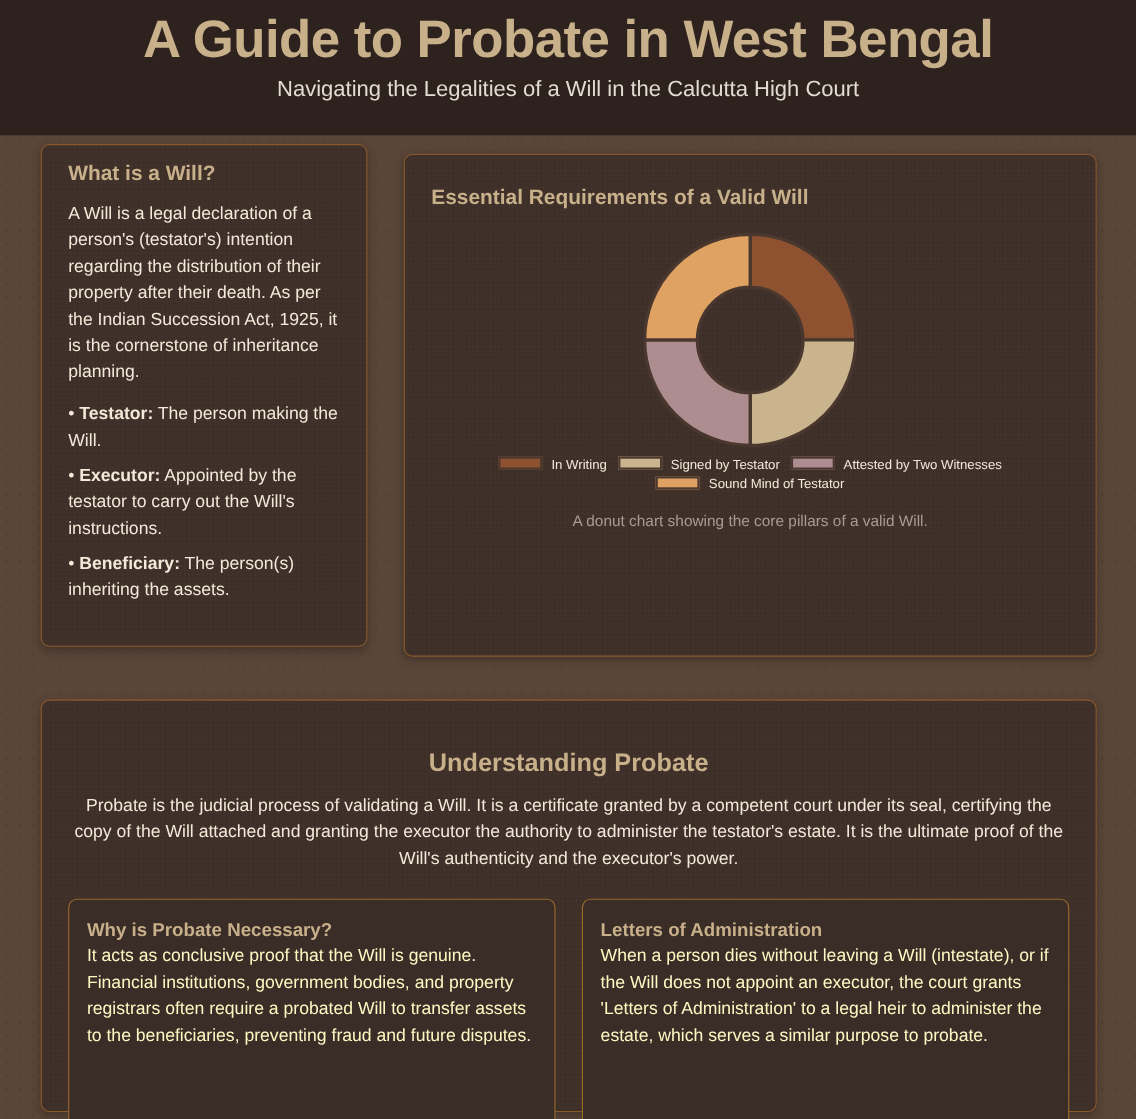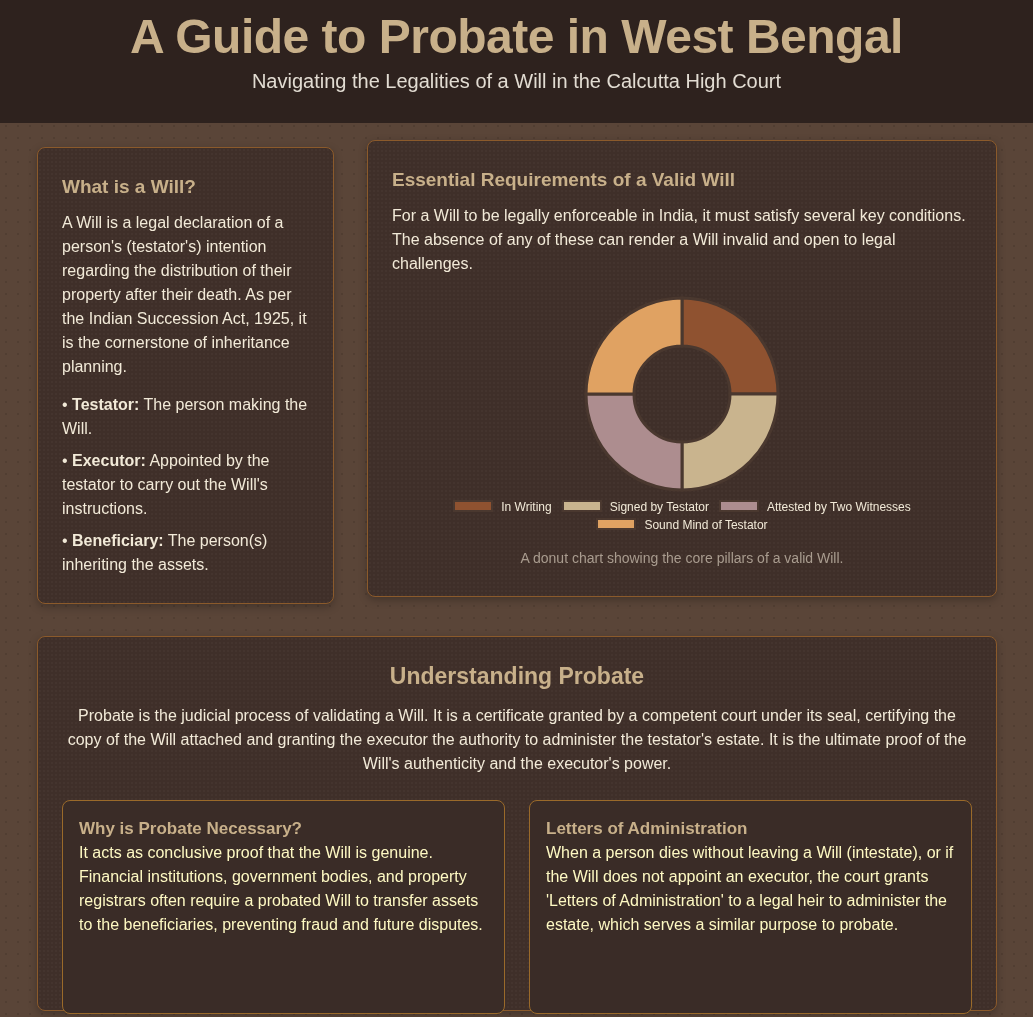--- a/index.html
+++ b/index.html
@@ -45,41 +45,41 @@
     .card h2 {
       font-size: 19px;
       font-weight: bold;
       color: #c8b08a;
     }
     .card p, .card li {
       font-size: 16px;
       line-height: 24px;
       color: #f2ead8;
     }
-    #card-will { left: 37px; top: 147px; width: 297px; height: 457px; padding: 28px 24px; }
+    #card-will { left: 37px; top: 131px; width: 297px; height: 457px; padding: 16px 24px; }
     #card-will h2 { margin-bottom: 13px; }
     #card-will ul { list-style: none; margin-top: 14px; }
     #card-will li { margin-bottom: 8px; }
     #card-will li b { font-weight: bold; }
 
     #card-req { left: 367px; top: 140px; width: 630px; height: 457px; padding: 28px 24px; }
     #card-req h2 { margin-bottom: 13px; }
     .donut-wrap { position: relative; width: 200px; height: 200px; margin: 18px auto 0 auto; }
     .legend {
       display: flex; flex-wrap: wrap; justify-content: center;
       gap: 4px 10px; width: 480px; margin: 6px auto 0 auto;
     }
     .legend-item { display: flex; align-items: flex-start; font-size: 12px; color: #f2ead8; }
     .legend-swatch {
       width: 40px; height: 12px; margin-right: 8px;
       border: 2px solid #4a382f;
     }
     .caption { text-align: center; font-size: 14px; color: #a99c8f; margin-top: 18px; }
 
-    #card-probate { left: 37px; top: 636px; width: 960px; height: 375px; padding: 26px 24px; text-align: center; }
+    #card-probate { left: 37px; top: 636px; width: 960px; height: 375px; padding: 43px 24px; text-align: center; }
     #card-probate h2 { font-size: 23px; margin-bottom: 14px; }
     #card-probate > p { font-size: 16px; line-height: 24px; }
     .sub-row { display: flex; gap: 24px; margin-top: 24px; text-align: left; }
     .sub-card {
       flex: 1;
       background: #3a2c27;
       border: 1px solid #9a6a2a;
       border-radius: 8px;
       padding: 18px 16px 16px 16px;
       height: 214px;
@@ -100,21 +100,20 @@
   <p>A Will is a legal declaration of a person's (testator's) intention regarding the distribution of their property after their death. As per the Indian Succession Act, 1925, it is the cornerstone of inheritance planning.</p>
   <ul>
     <li>• <b>Testator:</b><span> The person making the Will.</span></li>
     <li>• <b>Executor:</b><span> Appointed by the testator to carry out the Will's instructions.</span></li>
     <li>• <b>Beneficiary:</b><span> The person(s) inheriting the assets.</span></li>
   </ul>
 </section>
 
 <section class="card" id="card-req">
   <h2>Essential Requirements of a Valid Will</h2>
-  <p>For a Will to be legally enforceable in India, it must satisfy several key conditions. The absence of any of these can render a Will invalid and open to legal challenges.</p>
   <div class="donut-wrap">
     <svg id="donut-svg" width="200" height="200" viewBox="0 0 200 200">
         <path d="M100,4 A96,96 0 0 1 196,100 L148,100 A48,48 0 0 0 100,52 Z" fill="#8f5230" stroke="#4a382f" stroke-width="3"></path>
         <path d="M196,100 A96,96 0 0 1 100,196 L100,148 A48,48 0 0 0 148,100 Z" fill="#c9b48e" stroke="#4a382f" stroke-width="3"></path>
         <path d="M100,196 A96,96 0 0 1 4,100.00000000000001 L52,100 A48,48 0 0 0 100,148 Z" fill="#ad8d8f" stroke="#4a382f" stroke-width="3"></path>
         <path d="M4,100.00000000000001 A96,96 0 0 1 99.99999999999999,4 L99.99999999999999,52 A48,48 0 0 0 52,100 Z" fill="#e0a262" stroke="#4a382f" stroke-width="3"></path>
       </svg>
   </div>
   <div class="legend" id="legend">
       <div class="legend-item">

